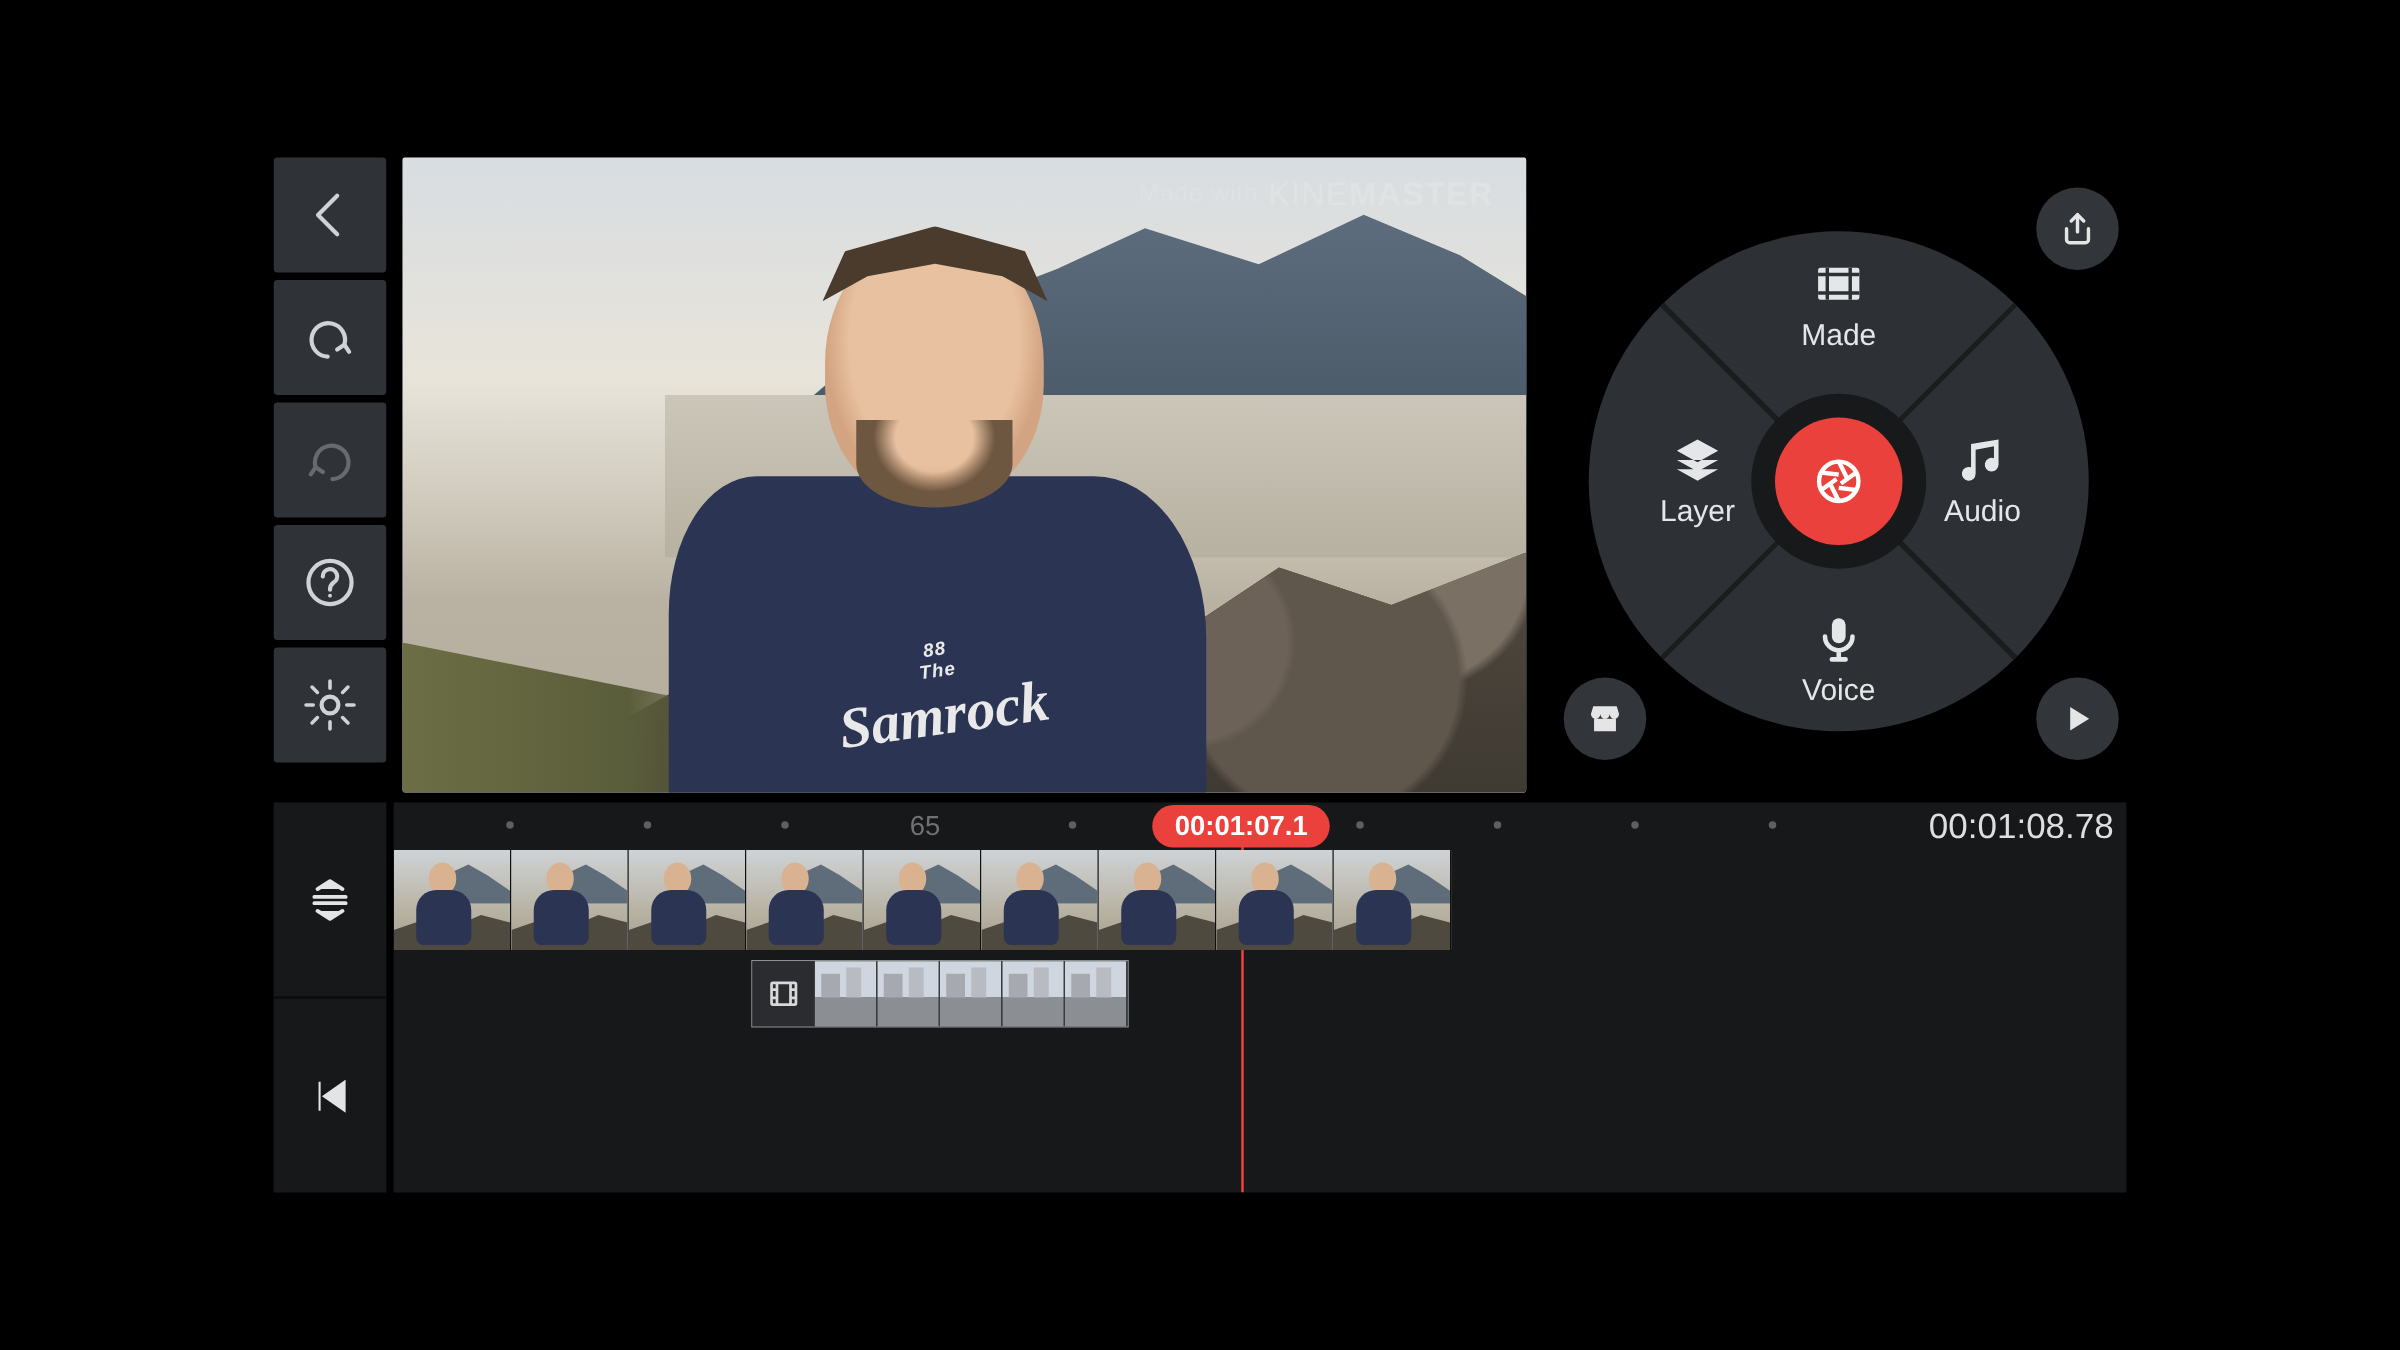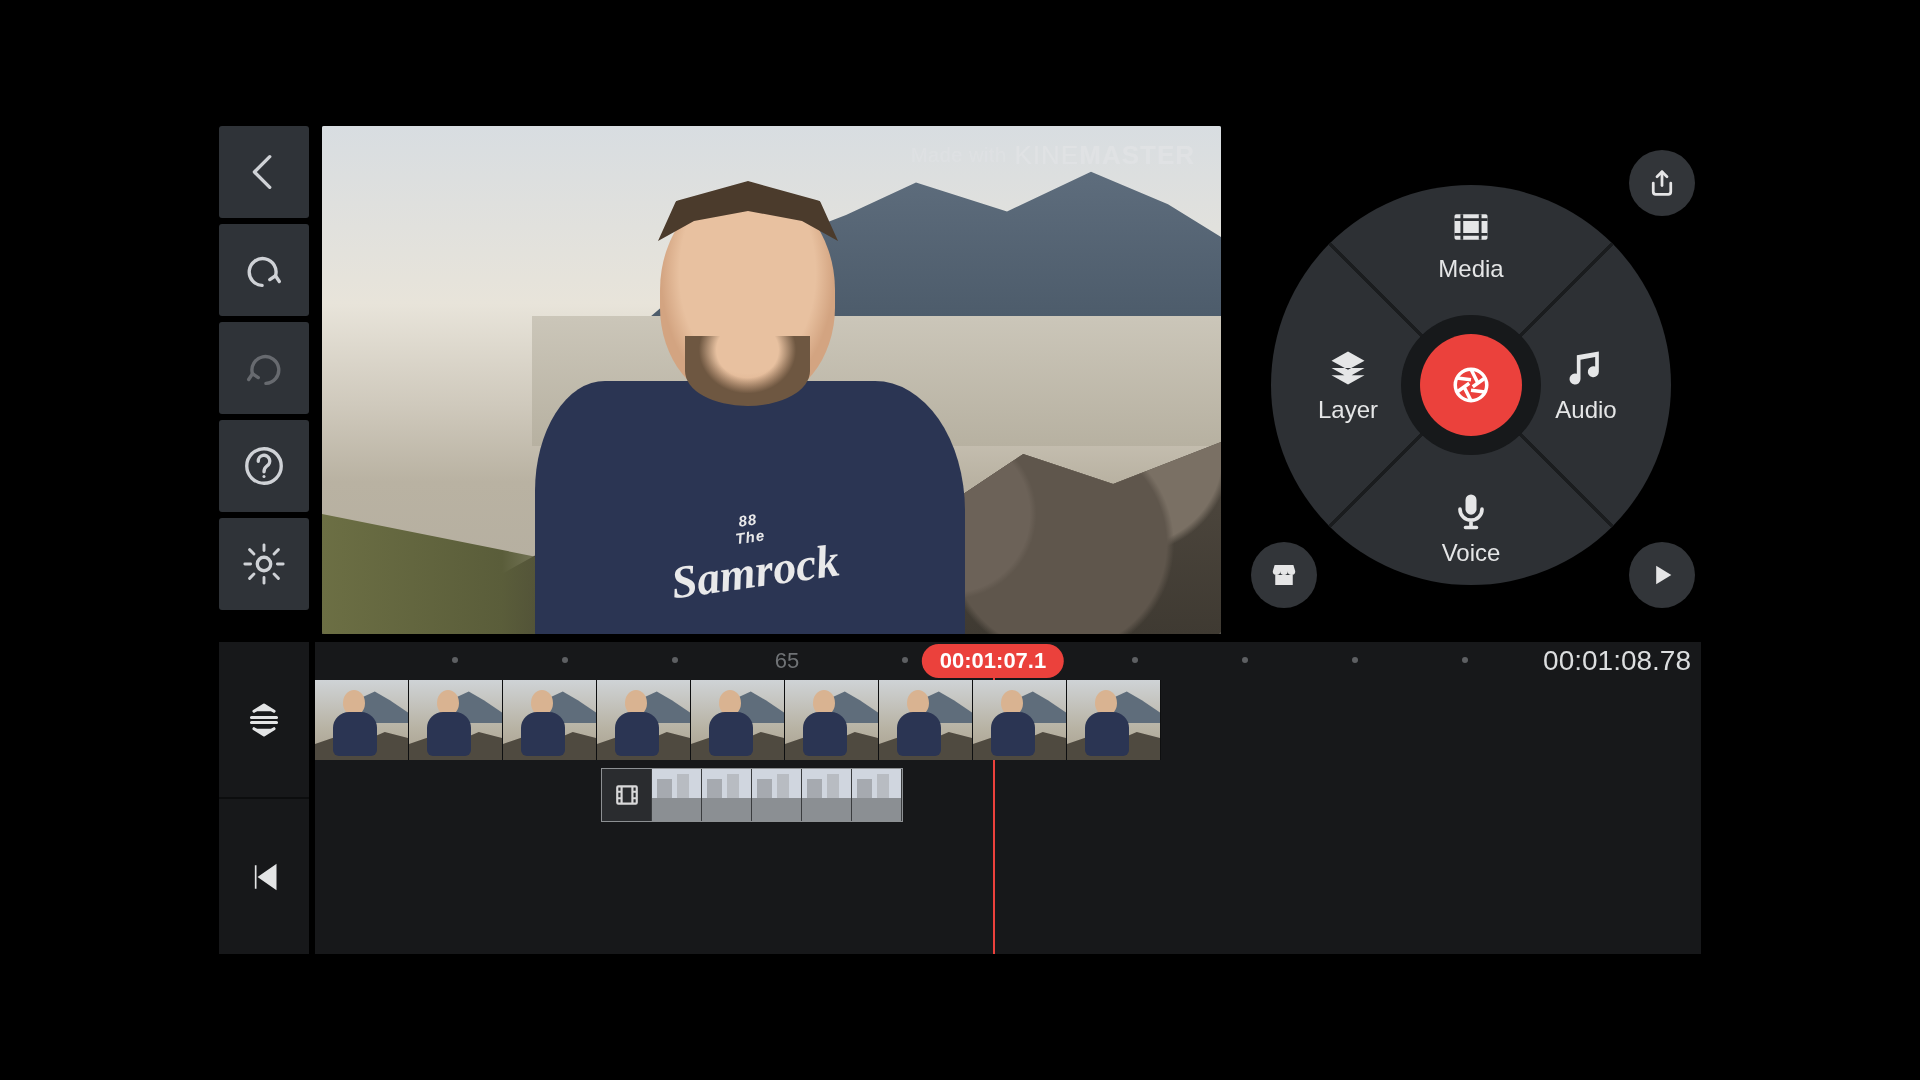--- a/index.html
+++ b/index.html
@@ -131,40 +131,40 @@
     display:flex; align-items:center; justify-content:center; cursor:pointer;
   }
   .wheel .center .rec svg { width:42px; height:42px; fill:#fff; }
   .wseg {
     position:absolute; width:150px; text-align:center; color:#e5e6e7; z-index:1; cursor:pointer;
   }
   .wseg svg { width:44px; height:44px; fill:#e5e6e7; display:block; margin:0 auto 6px; }
   .wseg span { font-size:24px; }
   .seg-top { left:50%; top:20px; transform:translateX(-50%); }
   .seg-bottom { left:50%; bottom:18px; transform:translateX(-50%); }
-  .seg-left { left:2px; top:50%; transform:translateY(-50%); }
+  .seg-left { left:12px; top:50%; transform:translateY(-50%); }
   .seg-right { right:10px; top:50%; transform:translateY(-50%); }
 
   
   .timeline {
     position:absolute; left:6px; right:6px; top:522px; bottom:6px;
   }
   .tl-left {
     position:absolute; left:0; top:0; width:90px; bottom:0; background:#17181a;
     display:flex; flex-direction:column;
   }
   .tl-left .tl-btn { flex:1; display:flex; align-items:center; justify-content:center; cursor:pointer;}
   .tl-left .sep { height:2px; background:#0c0d0e; }
   .tl-left svg { width:40px; height:40px; fill:#e3e4e5; stroke:#e3e4e5; }
 
   .tl-body {
     position:absolute; left:96px; right:0; top:0; bottom:0; background:#17181a;
     overflow:hidden;
   }
-  .ruler { position:absolute; left:0; right:0; top:0; height:34px;margin-left:47px; }
+  .ruler { position:absolute; left:0; right:0; top:0; height:34px; }
   .dot { position:absolute; top:15px; width:6px; height:6px; border-radius:50%; background:#5d5f62; }
   .ruler-num { position:absolute; top:6px; color:#6f7275; font-size:22px; transform:translateX(-50%); }
   .total-time { position:absolute; right:10px; top:3px; color:#dcdedf; font-size:28px; }
 
   .playhead-pill {
     position:absolute; top:2px; transform:translateX(-50%);
     background:#eb413c; color:#fff; font-size:22px; padding:4px 18px; border-radius:20px;
     font-variant-numeric: tabular-nums;
     font-weight: bold;
   }
@@ -281,21 +281,21 @@
             <path d="M7 4l13 8-13 8z"></path>
           </svg>
       </div>
 
       <div class="wheel">
         <div class="wseg seg-top">
           <svg viewBox="0 0 24 24">
               <rect x="3" y="5" width="18" height="14" rx="1"></rect>
               <path d="M3 8h18M3 16h18M7 5v14M17 5v14" stroke="#2d3034" stroke-width="1.5"></path>
             </svg>
-          <span>Media</span>
+          <span>Made</span>
         </div>
         <div class="wseg seg-left">
           <svg viewBox="0 0 24 24">
               <path d="M12 3l9 5-9 5-9-5 9-5zm-9 9l9 5 9-5m-18 4l9 5 9-5"></path>
             </svg>
           <span>Layer</span>
         </div>
         <div class="wseg seg-right">
           <svg viewBox="0 0 24 24">
               <path d="M9 18a3 3 0 1 1-2-2.8V5l12-2v11a3 3 0 1 1-2-2.8V6L9 7.5V18z"></path>

